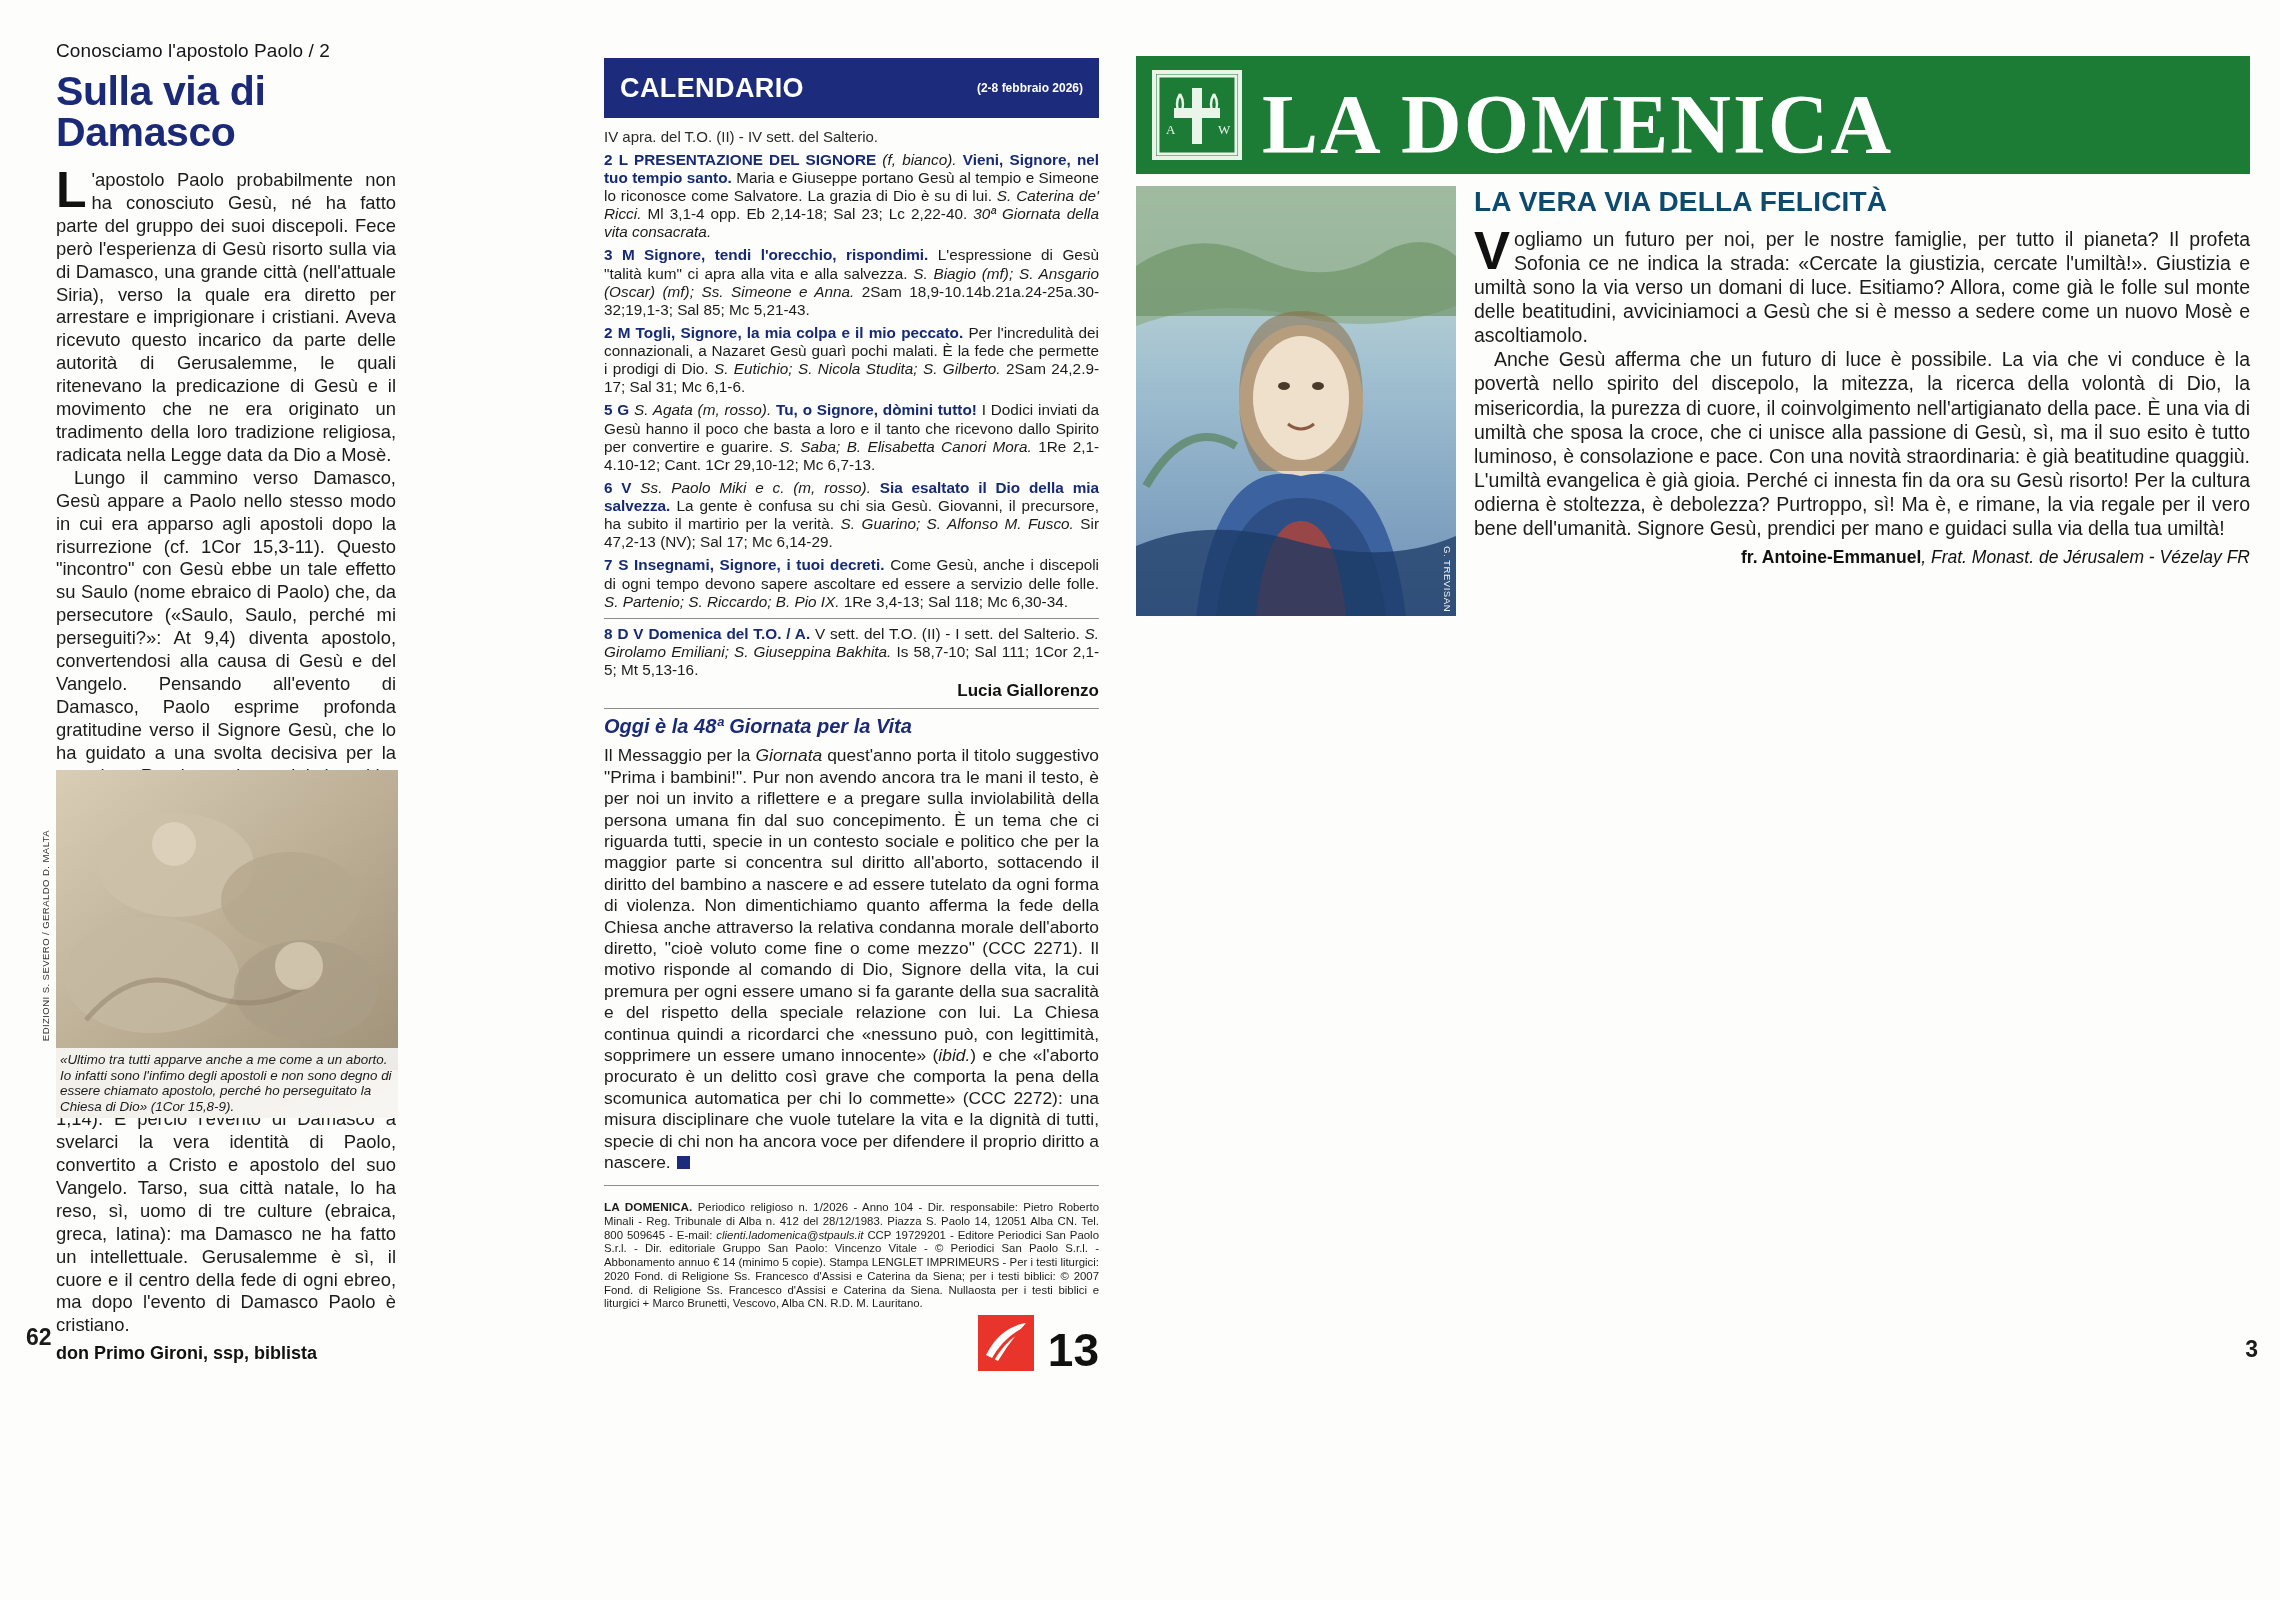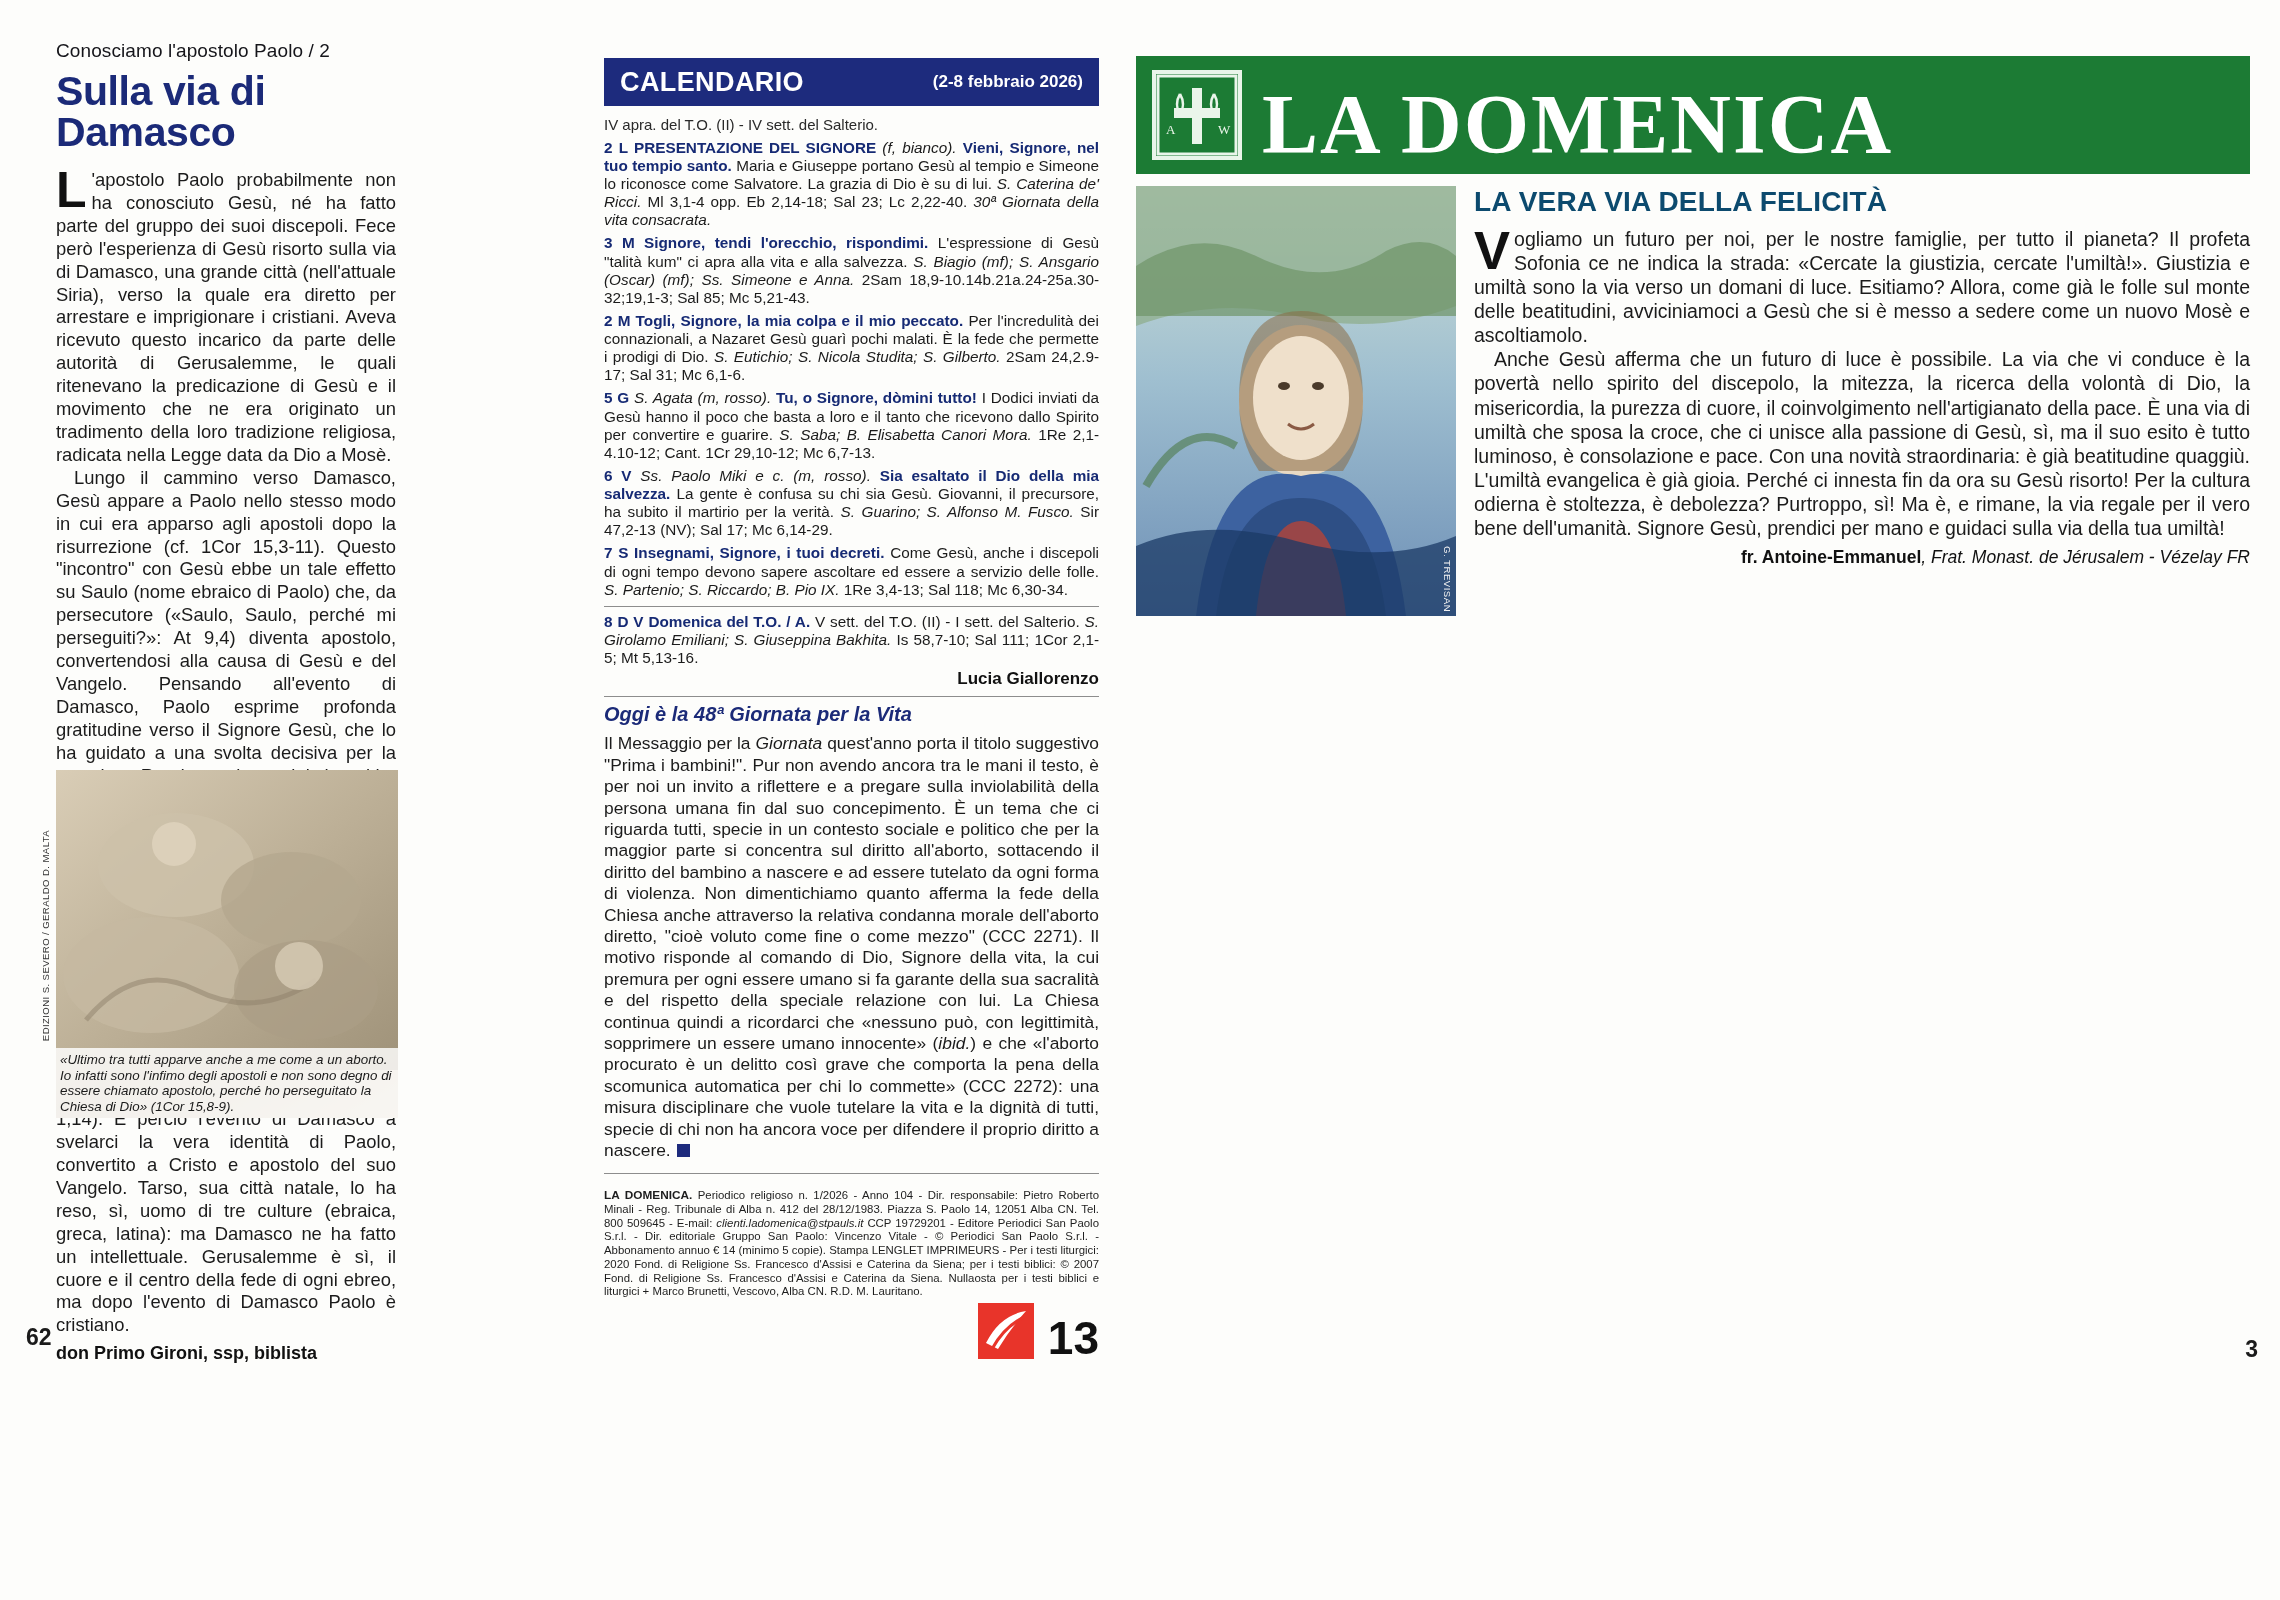--- a/index.html
+++ b/index.html
@@ -26,24 +26,24 @@
   .headline{font-size:41px;font-weight:bold;color:#1b2a78;letter-spacing:-.4px;line-height:1.0;margin-bottom:16px;}
 
   .body-text{font-size:18.4px;line-height:1.245;color:#1b1b1b;text-align:justify;
     hyphens:auto;}
   .body-text p{margin:0;text-indent:18px;}
   .body-text p.first{text-indent:0;}
   .dropcap{float:left;font-size:50px;line-height:38px;font-weight:bold;padding:2px 5px 0 0;color:#111;}
   .byline{text-align:left;font-weight:bold;font-size:18px;margin-top:6px;color:#111;}
 
   
-  .cal-bar{background:#1d2b7d;color:#fff;height:48px;display:flex;align-items:center;
+  .cal-bar{background:#1d2b7d;color:#fff;height:60px;display:flex;align-items:center;
     justify-content:space-between;padding:0 16px;box-sizing:border-box;}
   .cal-bar .t1{font-size:27px;font-weight:bold;letter-spacing:.4px;}
-  .cal-bar .t2{font-size:17px;font-weight:bold;}
+  .cal-bar .t2{font-size:12px;font-weight:bold;}
   .cal-body{font-size:15.3px;line-height:1.185;color:#1b1b1b;text-align:justify;margin-top:10px;}
   .cal-body .lead{font-size:15px;color:#2a2a2a;}
   .cal-entry{margin-top:5px;}
   .cal-entry b{color:#162a74;}
   .cal-entry i{font-style:italic;}
   .cal-sign{text-align:right;font-weight:bold;font-size:17px;margin-top:2px;color:#111;}
   .rule{border-top:1px solid #8d8d8d;margin:7px 0 6px;}
   .cal-sub{font-size:20px;font-weight:bold;font-style:italic;color:#1b2a78;margin:4px 0 7px;}
   .cal-art{font-size:17.4px;line-height:1.23;text-align:justify;color:#1b1b1b;}
   .endsq{display:inline-block;width:13px;height:13px;background:#1d2b7d;vertical-align:-1px;margin-left:6px;}

